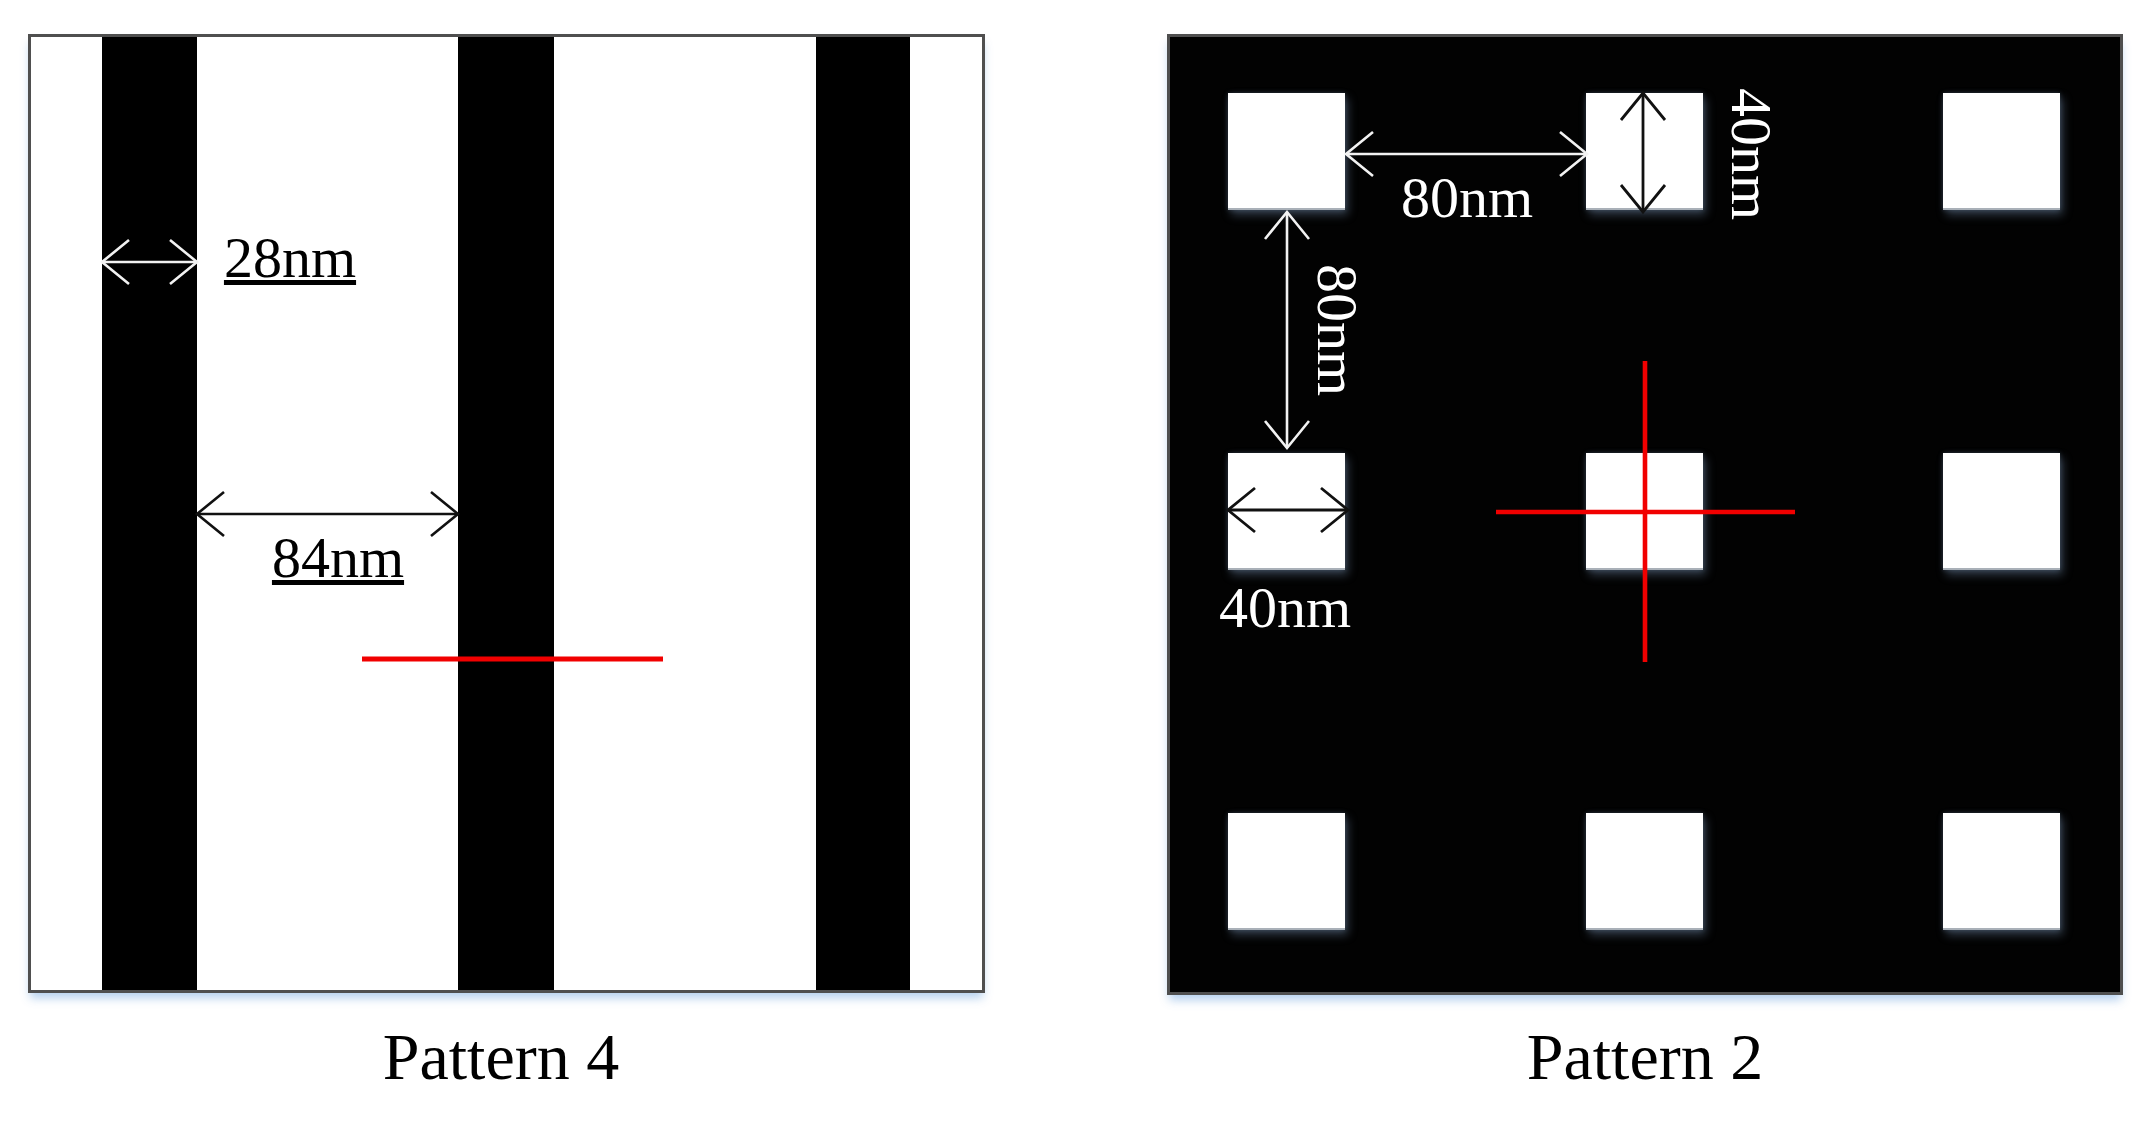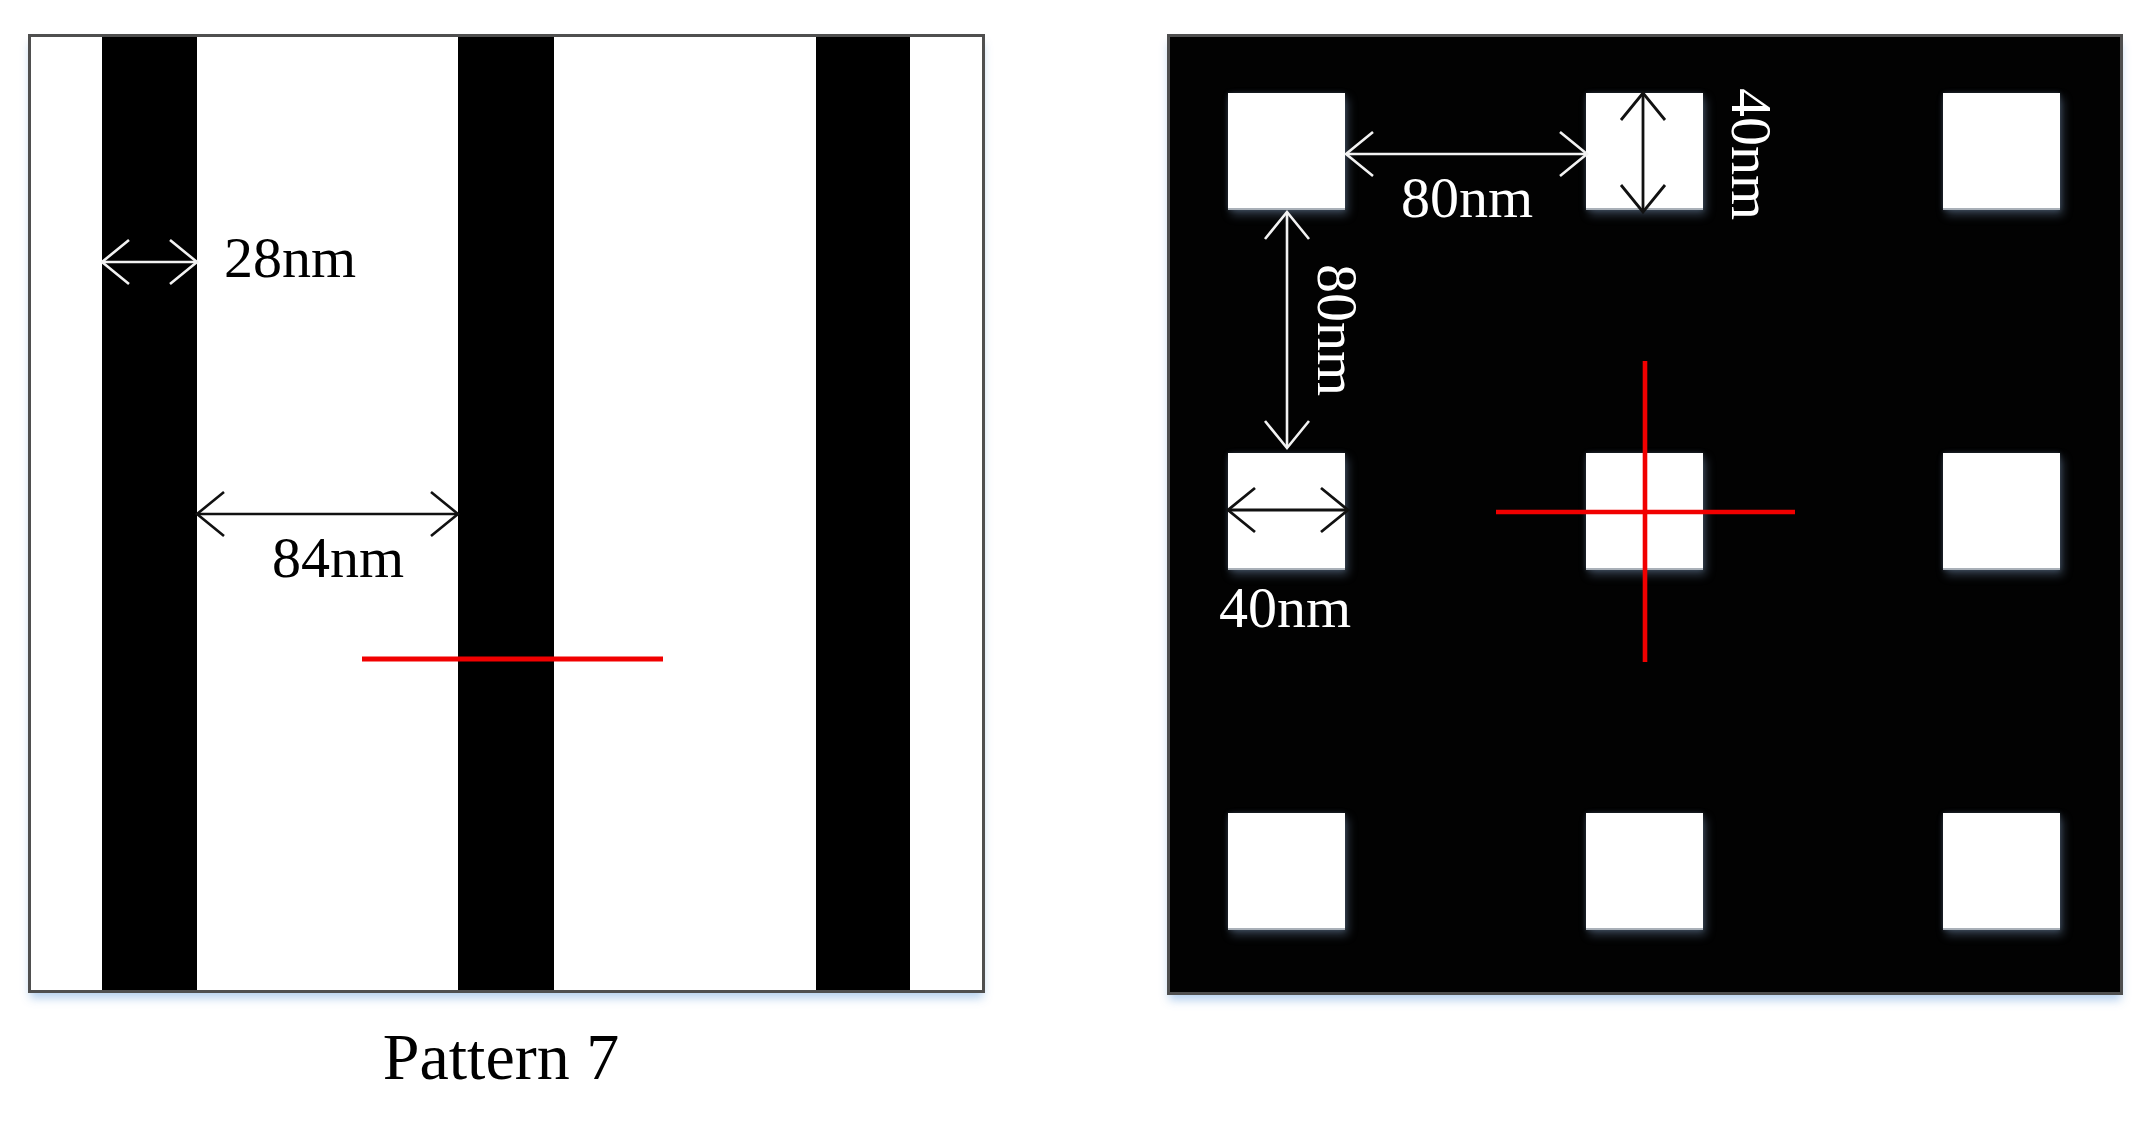--- a/index.html
+++ b/index.html
@@ -41,21 +41,21 @@
   
   svg.overlay{ position:absolute; left:0; top:0; width:100%; height:100%; pointer-events:none; }
 
   
   .dimlabel{
     position:absolute;
     font-size:58px; line-height:58px;
     width:136px; text-align:center;
     white-space:nowrap;
   }
-  .dim-dark{ color:#000000; }
+  .dim-dark{ color:#000000;text-decoration:underline; }
   .dim-light{ color:#ffffff; }
   .vlabel{ height:58px; transform:rotate(90deg); }
 
   
   .lbl-28{ left:191px; top:192px; }
   .lbl-84{ left:239px; top:492px; }
   
   .lbl-80h{ left:229px; top:132px; }
   .lbl-40v{ left:513px; top:88px;  }
   .lbl-80v{ left:99px;  top:264px; }
@@ -151,15 +151,16 @@
         </g>
       </svg>
 
       <div class="dimlabel dim-light lbl-80h">80nm</div>
       <div class="dimlabel dim-light vlabel lbl-40v">40nm</div>
       <div class="dimlabel dim-light vlabel lbl-80v">80nm</div>
       <div class="dimlabel dim-light lbl-40h">40nm</div>
     </div>
   </div>
 
-  <div class="caption cap1">Pattern 7</div>
+  <div class="caption cap1">Pattern 4</div>
+  <div class="caption cap2">Pattern 2</div>
 
 </div>
 
 </body></html>

